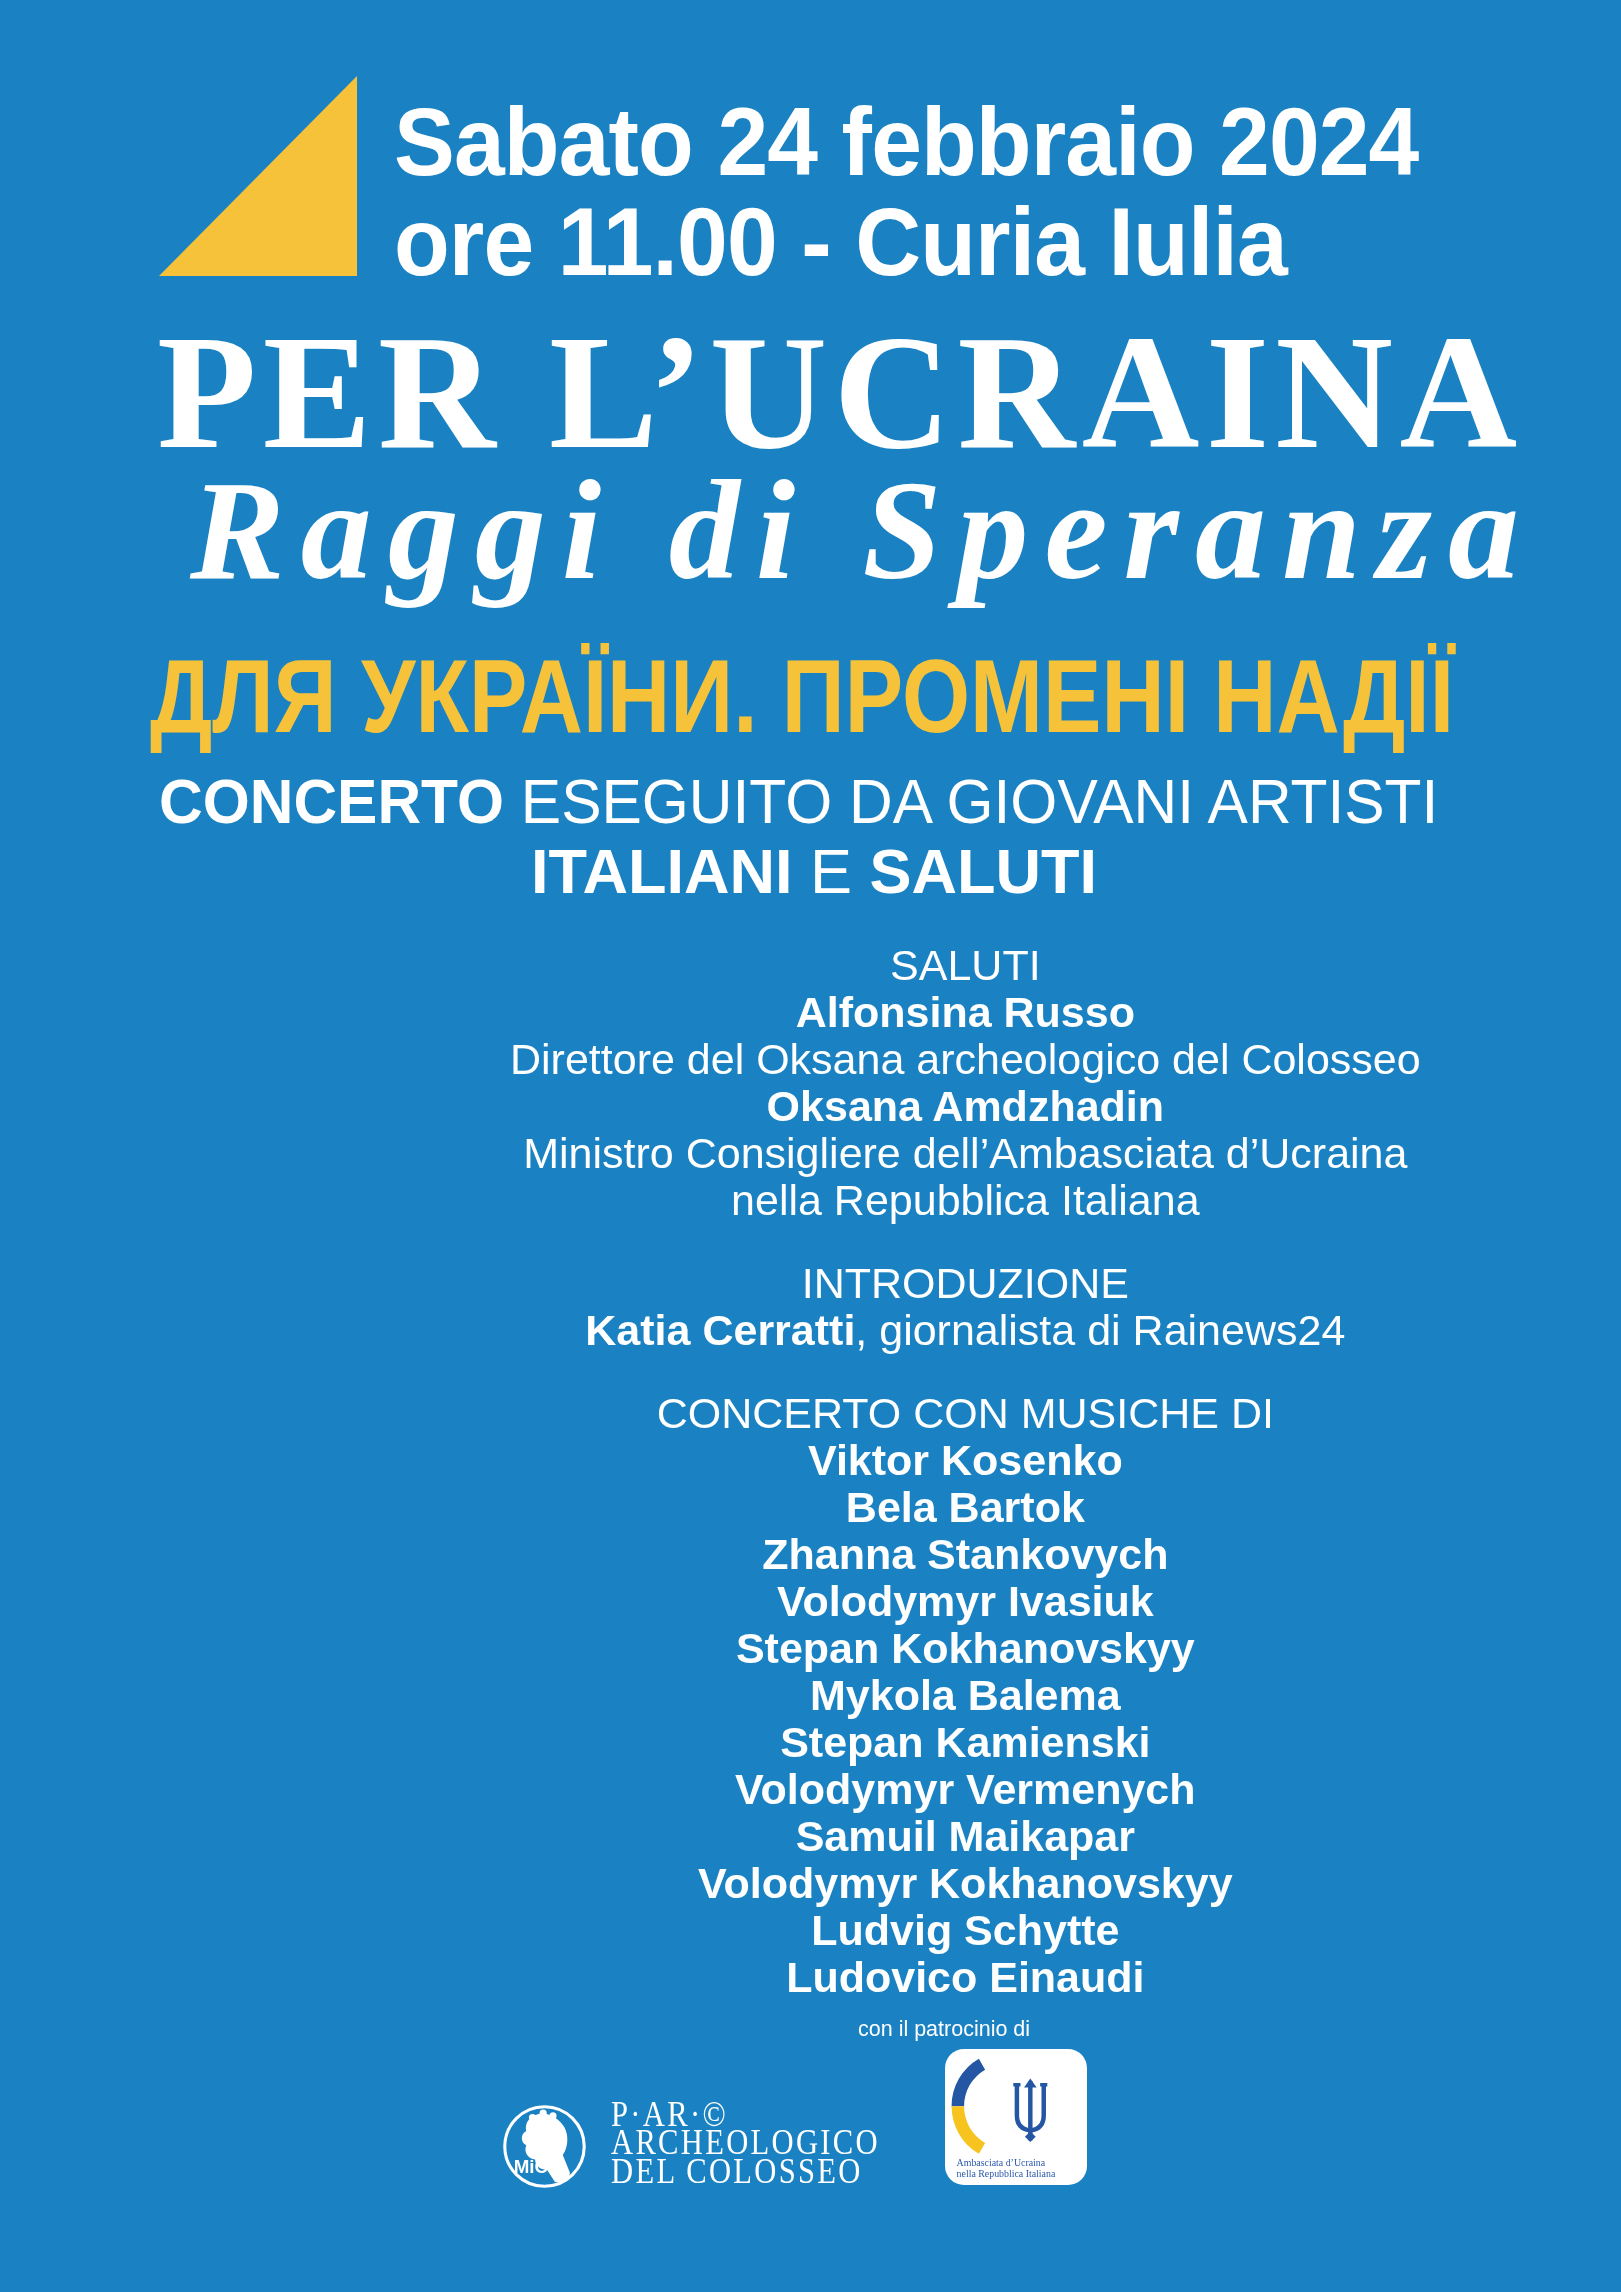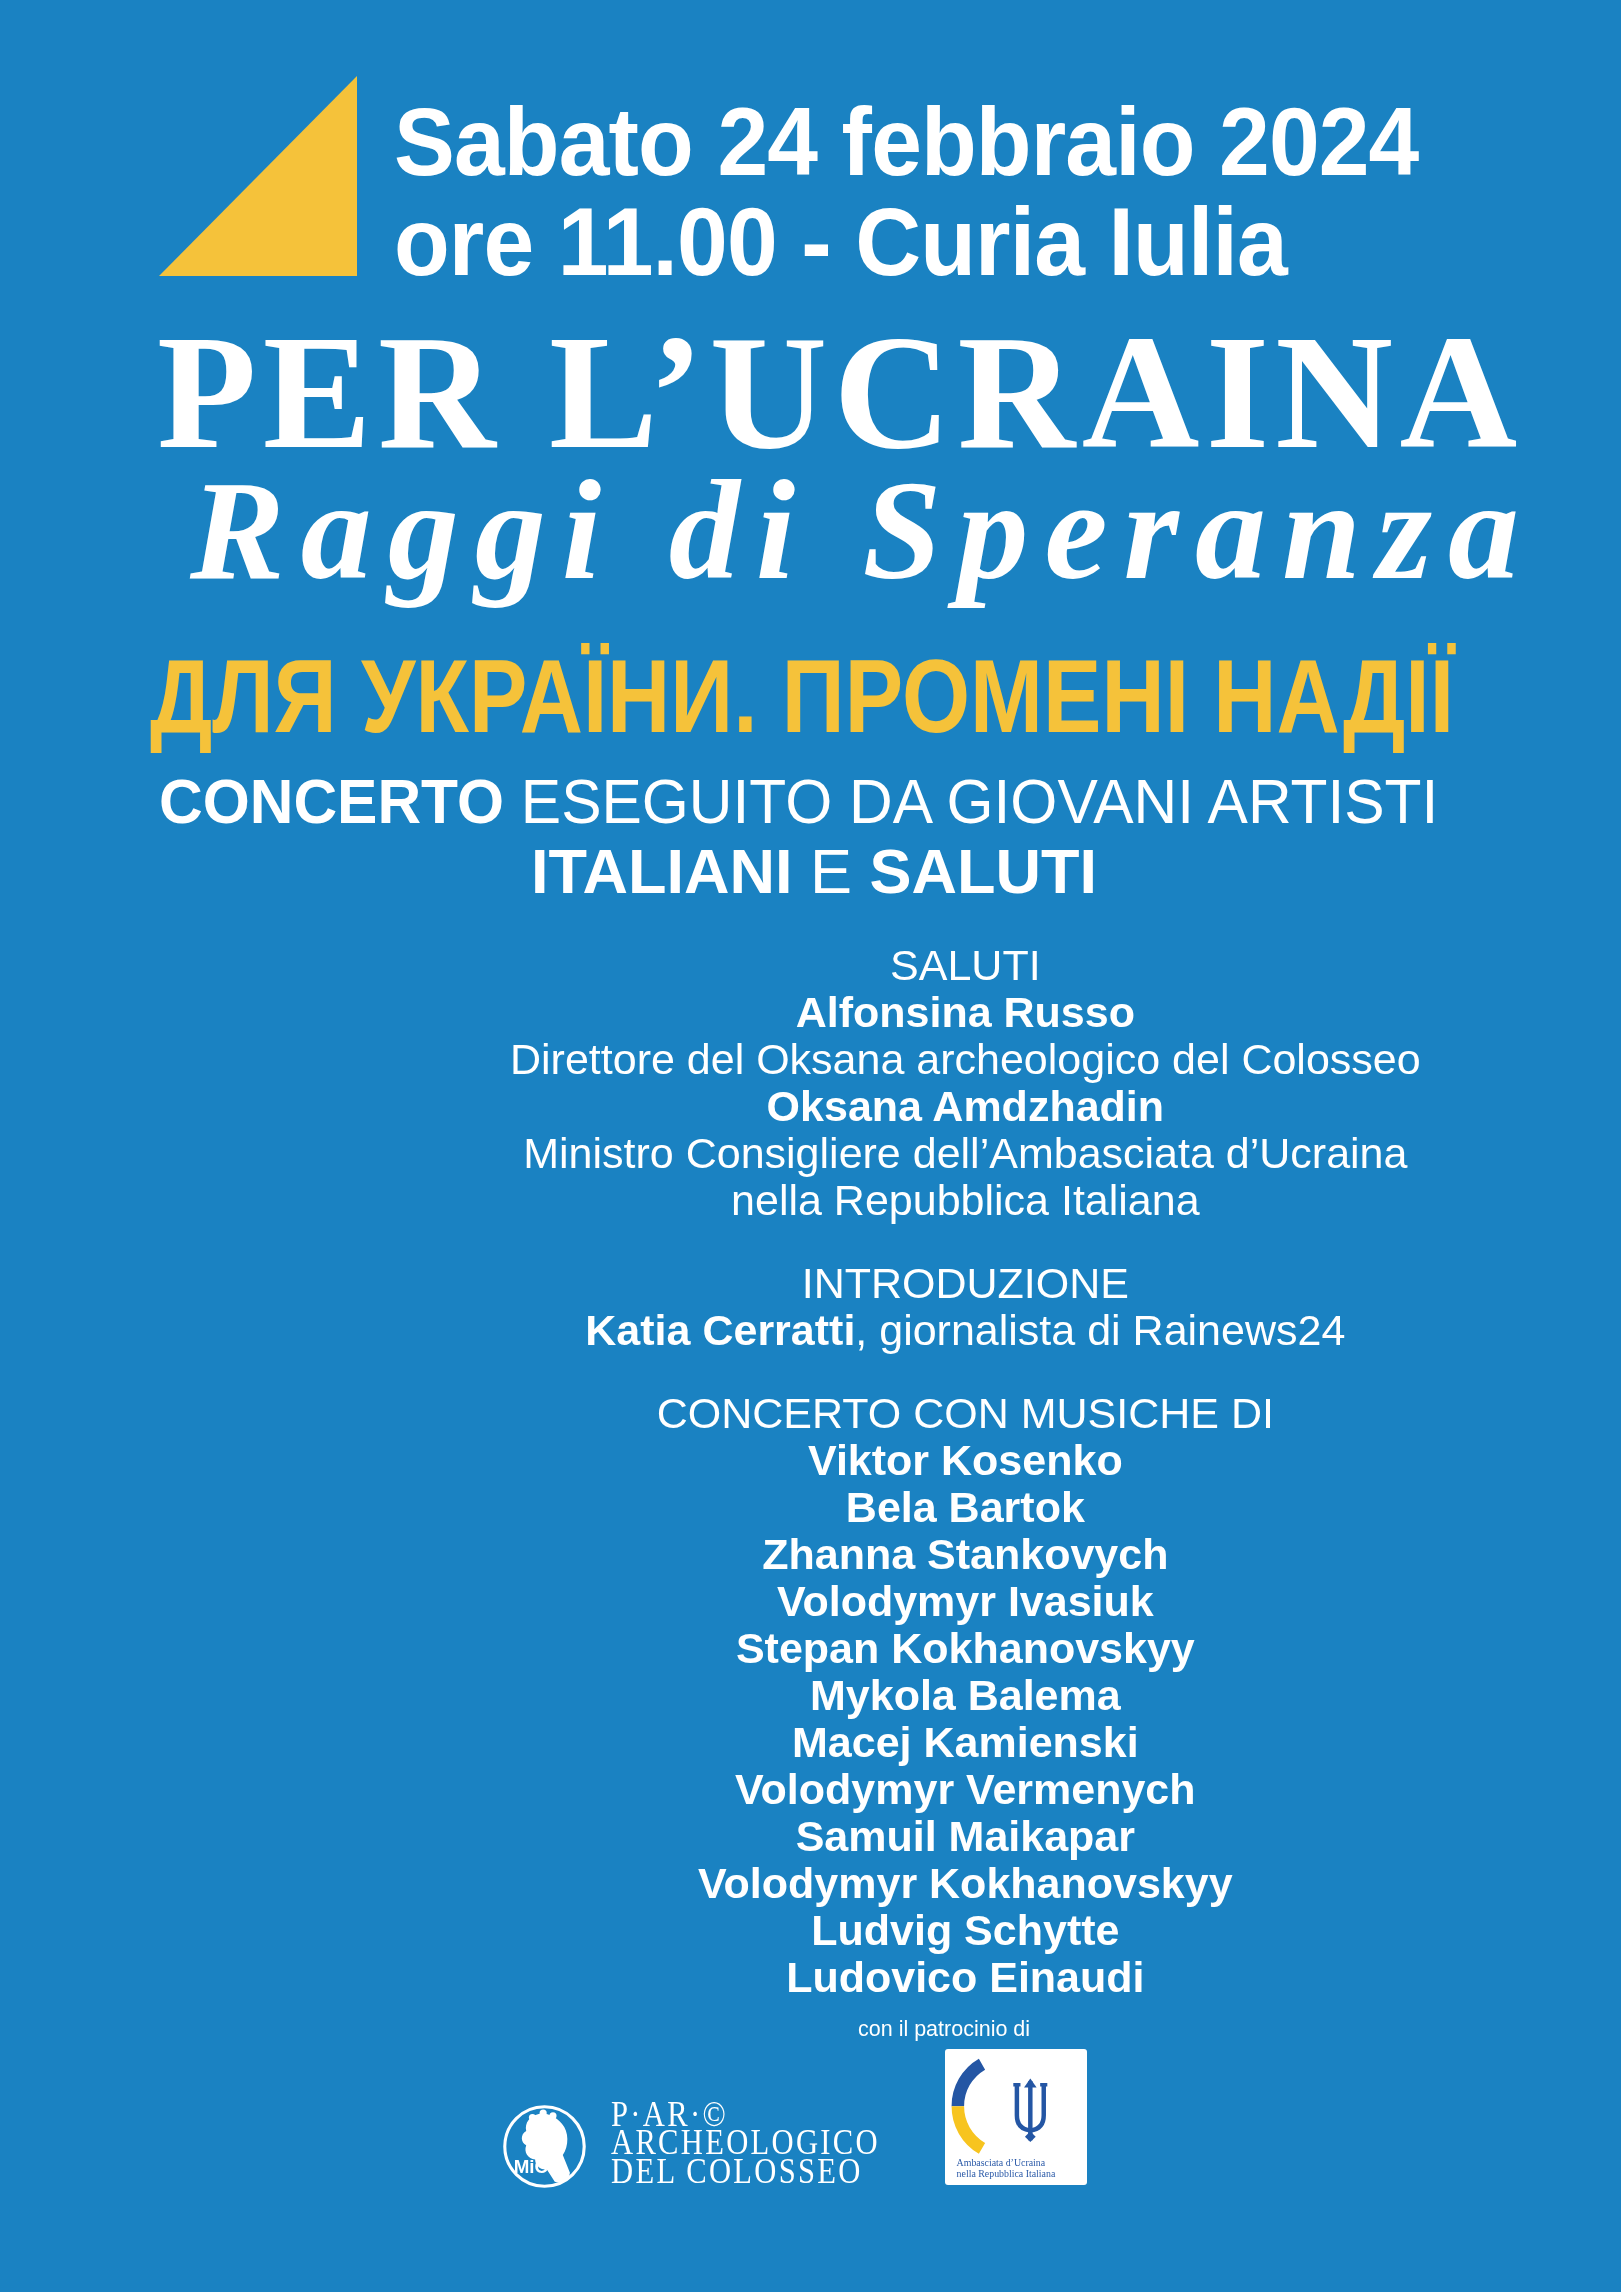--- a/index.html
+++ b/index.html
@@ -79,21 +79,21 @@
   .program .pline{white-space:nowrap;}
 
   
   .patrocinio{
     left:858px;top:2017px;width:322px;
     font-size:21.5px;line-height:1.2;font-weight:400;
   }
 
   .embassy-card{
     position:absolute;left:945px;top:2049px;width:142px;height:136px;
-    background:#fff;border-radius:3px;
+    background:#fff;border-radius:19px;
   }
   .embassy-card svg{position:absolute;left:0;top:0;}
   .embassy-text{
     position:absolute;left:11.6px;top:108px;
     font-family:"Liberation Serif","DejaVu Serif",serif;
     font-size:9.9px;line-height:11.2px;color:#2b5aa8;white-space:nowrap;
   }
 
   .mic-logo{position:absolute;left:503px;top:2105px;}
 
@@ -138,21 +138,21 @@
         <div class="pline"><span class="bold">Katia Cerratti</span><span>, giornalista di Rainews24</span></div>
       </div>
       <div class="section">
         <div class="pline"><span>CONCERTO CON MUSICHE DI</span></div>
         <div class="pline"><span class="bold">Viktor Kosenko</span></div>
         <div class="pline"><span class="bold">Bela Bartok</span></div>
         <div class="pline"><span class="bold">Zhanna Stankovych</span></div>
         <div class="pline"><span class="bold">Volodymyr Ivasiuk</span></div>
         <div class="pline"><span class="bold">Stepan Kokhanovskyy</span></div>
         <div class="pline"><span class="bold">Mykola Balema</span></div>
-        <div class="pline"><span class="bold">Macej Kamienski</span></div>
+        <div class="pline"><span class="bold">Stepan Kamienski</span></div>
         <div class="pline"><span class="bold">Volodymyr Vermenych</span></div>
         <div class="pline"><span class="bold">Samuil Maikapar</span></div>
         <div class="pline"><span class="bold">Volodymyr Kokhanovskyy</span></div>
         <div class="pline"><span class="bold">Ludvig Schytte</span></div>
         <div class="pline"><span class="bold">Ludovico Einaudi</span></div>
       </div>
     </div>
 
   <div class="abs patrocinio">con il patrocinio di</div>
 

